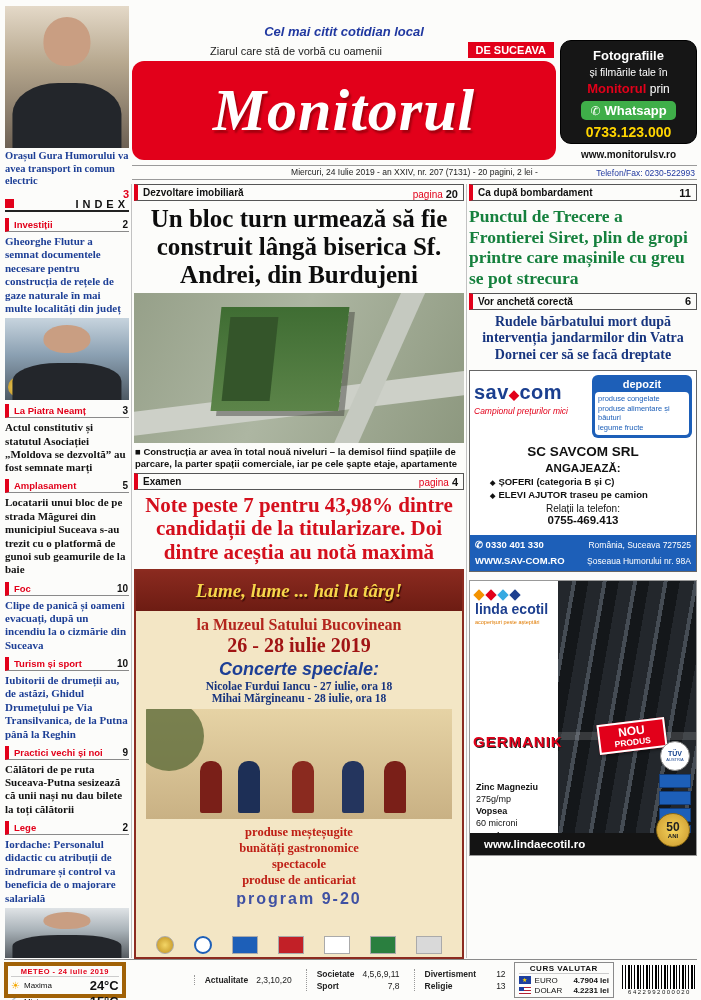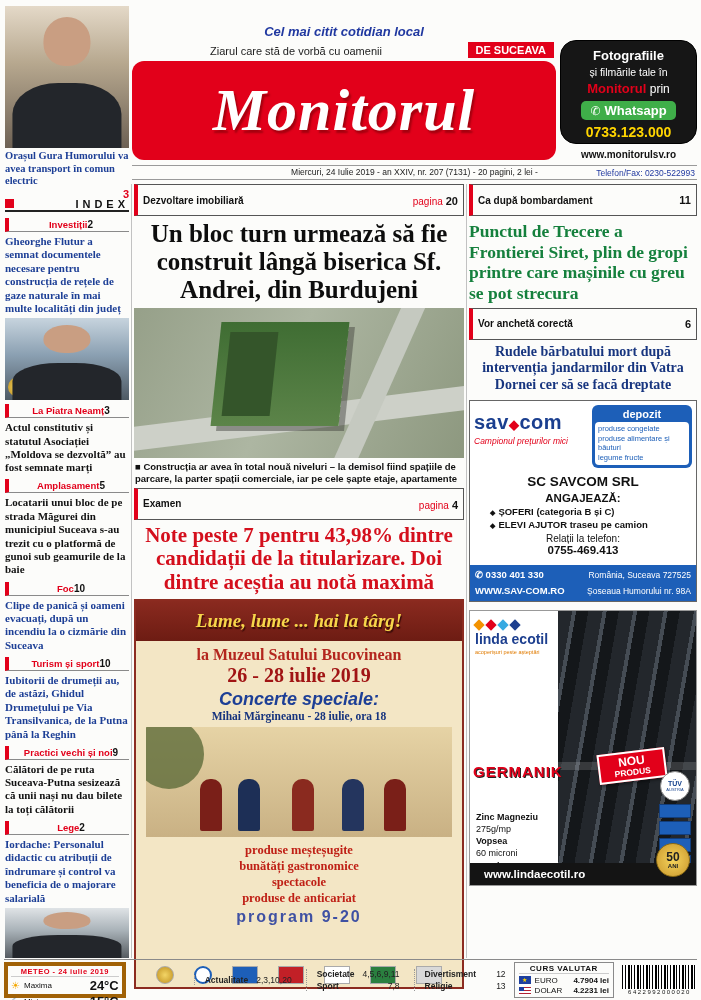--- a/index.html
+++ b/index.html
@@ -10,21 +10,21 @@
 .hero-photo{position:absolute;left:5px;top:6px;width:124px;height:142px;background:linear-gradient(180deg,#e4d9c8,#b7a88f 40%,#6d6154);overflow:hidden}
 .portrait{position:relative;overflow:hidden}
 .portrait::before{content:"";position:absolute;left:50%;top:8%;width:38%;height:34%;transform:translateX(-50%);border-radius:50% 50% 46% 46%;background:#c99e82}
 .portrait::after{content:"";position:absolute;left:50%;bottom:-6%;width:88%;height:52%;transform:translateX(-50%);border-radius:42% 42% 0 0;background:#23262b}
 .tagline-top{position:absolute;left:132px;top:24px;width:424px;text-align:center;color:#2038a0;font-weight:bold;font-style:italic;font-size:13px}
 .sub-row{position:absolute;left:132px;top:42px;width:424px;height:18px}
 .sub-text{position:absolute;left:0;right:96px;text-align:center;font-size:11px;color:#222;top:3px}
 .badge-suceava{position:absolute;right:2px;top:0;background:#e2001a;color:#fff;font-weight:bold;font-size:11px;padding:2px 8px}
 .masthead{position:absolute;left:132px;top:61px;width:424px;height:99px;background:#e2001a;border-radius:12px;display:flex;align-items:center;justify-content:center}
 .masthead-title{color:#fff;font-family:"Liberation Serif",serif;font-weight:bold;font-style:italic;font-size:60px;letter-spacing:1px;text-shadow:2px 3px 2px rgba(90,0,0,.45)}
-.promo{position:absolute;left:560px;top:40px;width:137px;height:104px;background:#161616;border-radius:16px;border:1px solid #000;display:flex;flex-direction:column;align-items:center;padding-top:7px;gap:3px}
+.promo{position:absolute;left:560px;top:40px;width:137px;height:104px;background:#161616;border-radius:11px;border:1px solid #000;display:flex;flex-direction:column;align-items:center;padding-top:7px;gap:3px}
 .promo .p1{color:#fff;font-weight:bold;font-size:13px}
 .promo .p2{color:#fff;font-size:10.5px}
 .promo .p3{font-size:12px;color:#fff}
 .promo .p3 b{color:#e2001a;font-size:13px}
 .wa-pill{background:#3fae49;border-radius:5px;padding:2px 9px;display:flex;align-items:center;gap:4px;margin-top:2px}
 .wa-pill .wa-icon{color:#fff;font-size:12px}
 .wa-pill .wa-label{color:#fff;font-weight:bold;font-size:13px}
 .promo .p-phone{color:#ffd500;font-weight:bold;font-size:14px;margin-top:1px}
 .website{position:absolute;left:560px;top:149px;width:137px;text-align:center;font-weight:bold;font-size:10px;color:#111}
 .datebar{position:absolute;left:132px;top:165px;width:565px;height:15px;border-top:1px solid #9a9a9a;border-bottom:1px solid #9a9a9a;font-size:8.5px;color:#222;text-align:center;line-height:13px}
@@ -35,32 +35,32 @@
 .v1{left:131px}.v2{left:466px}
 
 
 .gura{position:absolute;left:5px;top:150px;width:124px}
 .gura-title{font-family:"Liberation Serif",serif;font-weight:bold;font-size:10.5px;line-height:1.2;color:#1d3f96}
 .gura-page{text-align:right;color:#e2001a;font-weight:bold;font-size:11px}
 .index-row{position:absolute;left:5px;top:197px;width:124px;height:15px;border-bottom:2px solid #222;display:flex;align-items:center}
 .index-sq{width:9px;height:9px;background:#e2001a}
 .index-label{margin-left:auto;font-weight:bold;font-size:11px;letter-spacing:4px;color:#111}
 .sb-col{position:absolute;left:5px;top:218px;width:124px;height:740px;display:flex;flex-direction:column;justify-content:space-between}
-.sb-kicker{display:flex;justify-content:center;align-items:center;border-left:4px solid #e2001a;border-bottom:1px solid #8a8a8a;padding:1px 1px 1px 5px}
+.sb-kicker{display:flex;justify-content:space-between;align-items:center;border-left:4px solid #e2001a;border-bottom:1px solid #8a8a8a;padding:1px 1px 1px 5px}
 .sb-kicker .k{color:#e2001a;font-weight:bold;font-size:9.5px}
 .sb-kicker .p{color:#111;font-weight:bold;font-size:10px}
 .sb-title{font-family:"Liberation Serif",serif;font-weight:bold;font-size:11px;line-height:1.22;padding:3px 0 1px;color:#111}
 .sb-title.blue{color:#1d3f96}
 .sb-photo{width:124px;background:linear-gradient(180deg,#c7d4de,#8ba0b2 45%,#4e5a64);margin-top:2px}
 .ph-invest{height:82px}
 .ph-lege{height:50px;background:linear-gradient(180deg,#dfe3e6,#a9b2b8 45%,#565c61)}
 .emblem{position:absolute;left:3px;bottom:3px;width:20px;height:20px;border-radius:50%;background:radial-gradient(#f3d566,#bf8f1e)}
 
 
-.m-kicker{border:1px solid #555;border-left:4px solid #e2001a;display:flex;justify-content:space-between;align-items:center;padding:1px 5px;height:32px}
+.m-kicker{border:1px solid #555;border-left:4px solid #e2001a;display:flex;justify-content:space-between;align-items:center;padding:1px 5px;height:17px}
 .m-kicker .mk-l{font-weight:bold;font-size:10px;color:#111}
 .m-kicker .mk-pl{color:#e2001a;font-size:10px}
 .m-kicker .mk-p{font-weight:bold;font-size:11px;color:#111;margin-left:3px}
 
 
 .mid-col{position:absolute;left:134px;top:184px;width:330px}
 .h-main{font-family:"Liberation Serif",serif;font-weight:bold;font-size:25px;line-height:1.12;text-align:center;color:#0d0d0d;margin:4px 0}
 .aerial{position:relative;height:150px;background:linear-gradient(115deg,#96a089 0%,#adb6a2 45%,#8d987f 100%);overflow:hidden;margin-top:2px}
 .road1{position:absolute;left:-30px;top:96px;width:430px;height:24px;background:#cdd0c8;transform:rotate(-7deg)}
 .road2{position:absolute;left:228px;top:-40px;width:22px;height:260px;background:#c5c9c0;transform:rotate(24deg)}
@@ -286,20 +286,21 @@
     </div>
     <div class="h-red">Note peste 7 pentru 43,98% dintre candidații de la titularizare. Doi dintre aceștia au notă maximă</div>
 
     <div class="festival">
       <div class="fest-head">
         <div class="fest-title">Lume, lume ... hai la târg!</div>
       </div>
       <div class="fest-sub">la Muzeul Satului Bucovinean</div>
       <div class="fest-dates">26 - 28 iulie 2019</div>
       <div class="fest-clabel">Concerte speciale:</div>
+      <div class="fest-c">Nicolae Furdui Iancu - 27 iulie, ora 18</div>
       <div class="fest-c">Mihai Mărgineanu - 28 iulie, ora 18</div>
       <div class="painting">
         <div class="tree"></div>
         <div class="fig fig1"></div>
         <div class="fig fig2"></div>
         <div class="fig fig3"></div>
         <div class="fig fig4"></div>
         <div class="fig fig5"></div>
       </div>
       <div class="fest-item">produse meșteșugite</div>

